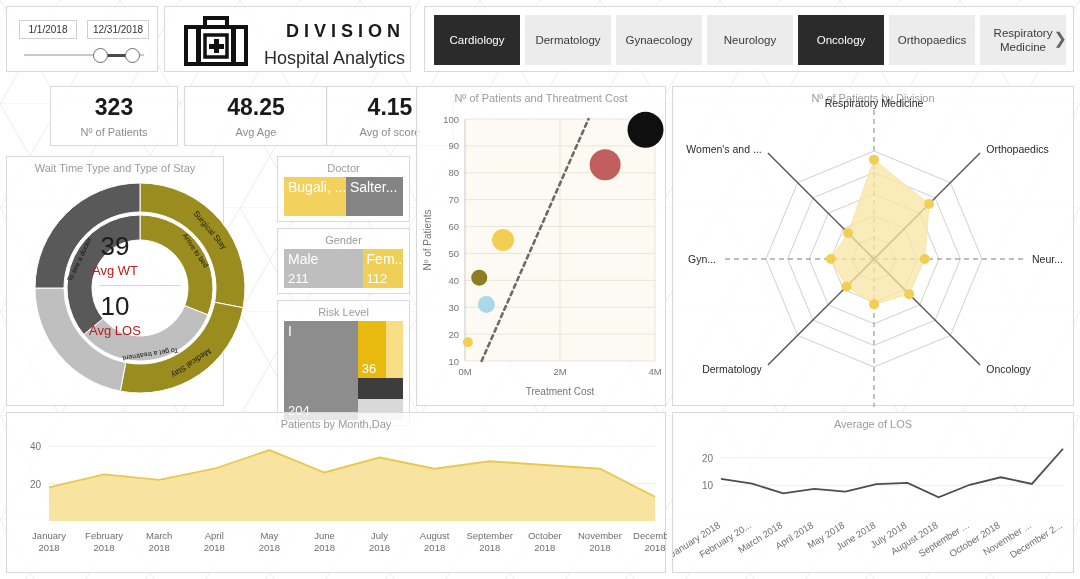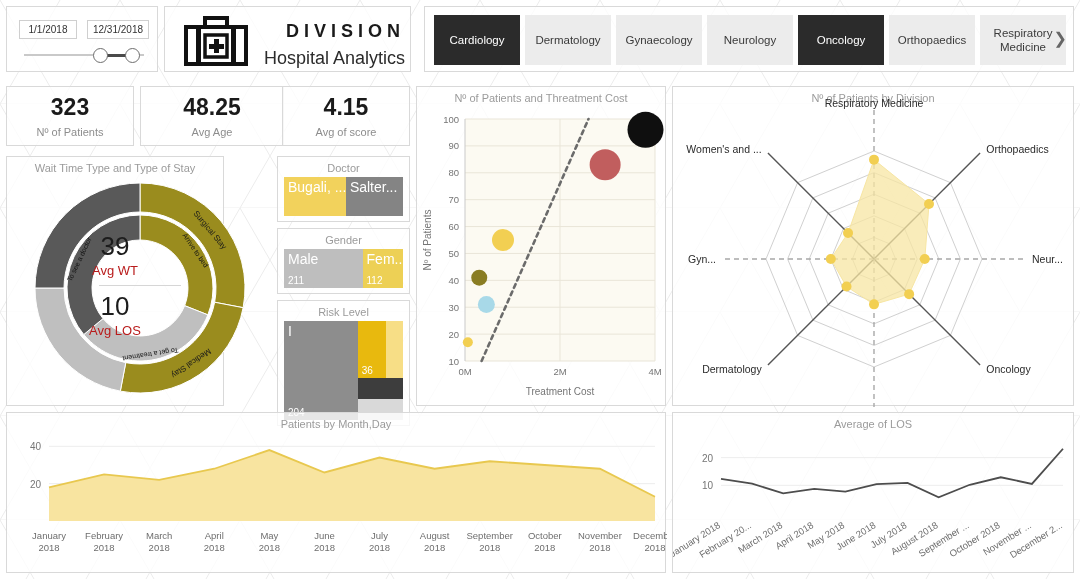--- a/index.html
+++ b/index.html
@@ -74,21 +74,21 @@
     background: #ececec; line-height: 1.25; padding: 0 3px;
     cursor: pointer;
   }
   .tab.sel { background: #2b2b2b; color: #ffffff; }
   #tabNext {
     position: absolute; right: 6px; top: 22px; font-size: 16px;
     color: #666; cursor: pointer;
   }
 
   
-  .kpi { height: 60px; top: 86px; }
+  .kpi { height: 60px; top: 86px; margin-left: 44px; }
   #kpi1 { left: 6px; width: 128px; }
   #kpi2 { left: 140px; width: 144px; }
   #kpi3 { left: 282px; width: 128px; }
   .kpiVal {
     position: absolute; left: 0; right: 0; top: 7px; text-align: center;
     font-size: 23px; color: #1a1a1a; font-weight: bold;
   }
   .kpiLab {
     position: absolute; left: 0; right: 0; bottom: 7px; text-align: center;
     font-size: 11px; color: #8d8d8d;
@@ -116,21 +116,21 @@
   #tmDoctor { top: 156px; height: 66px; }
   #tmGender { top: 228px; height: 66px; }
   #tmRisk   { top: 300px; height: 126px; }
   .tmwrap { position: absolute; left: 6px; right: 6px; top: 20px; bottom: 5px; display: flex; }
   .tmcell { position: relative; cursor: pointer; overflow: hidden; }
   .tmcell .nm {
     position: absolute; left: 4px; top: 2px; font-size: 14px;
     color: #fff; white-space: nowrap;
   }
   .tmcell .vl {
-    position: absolute; left: 4px; bottom: 2px; font-size: 10px;
+    position: absolute; left: 4px; bottom: 2px; font-size: 13px;
     color: #fff; white-space: nowrap;
   }
 
   
   #scatterCard { left: 416px; top: 86px; width: 250px; height: 320px; }
   #scatterSvg { position: absolute; left: 0; top: 0; }
 
   
   #radarCard { left: 672px; top: 86px; width: 402px; height: 320px; }
   #radarSvg { position: absolute; left: 0; top: 0; }

